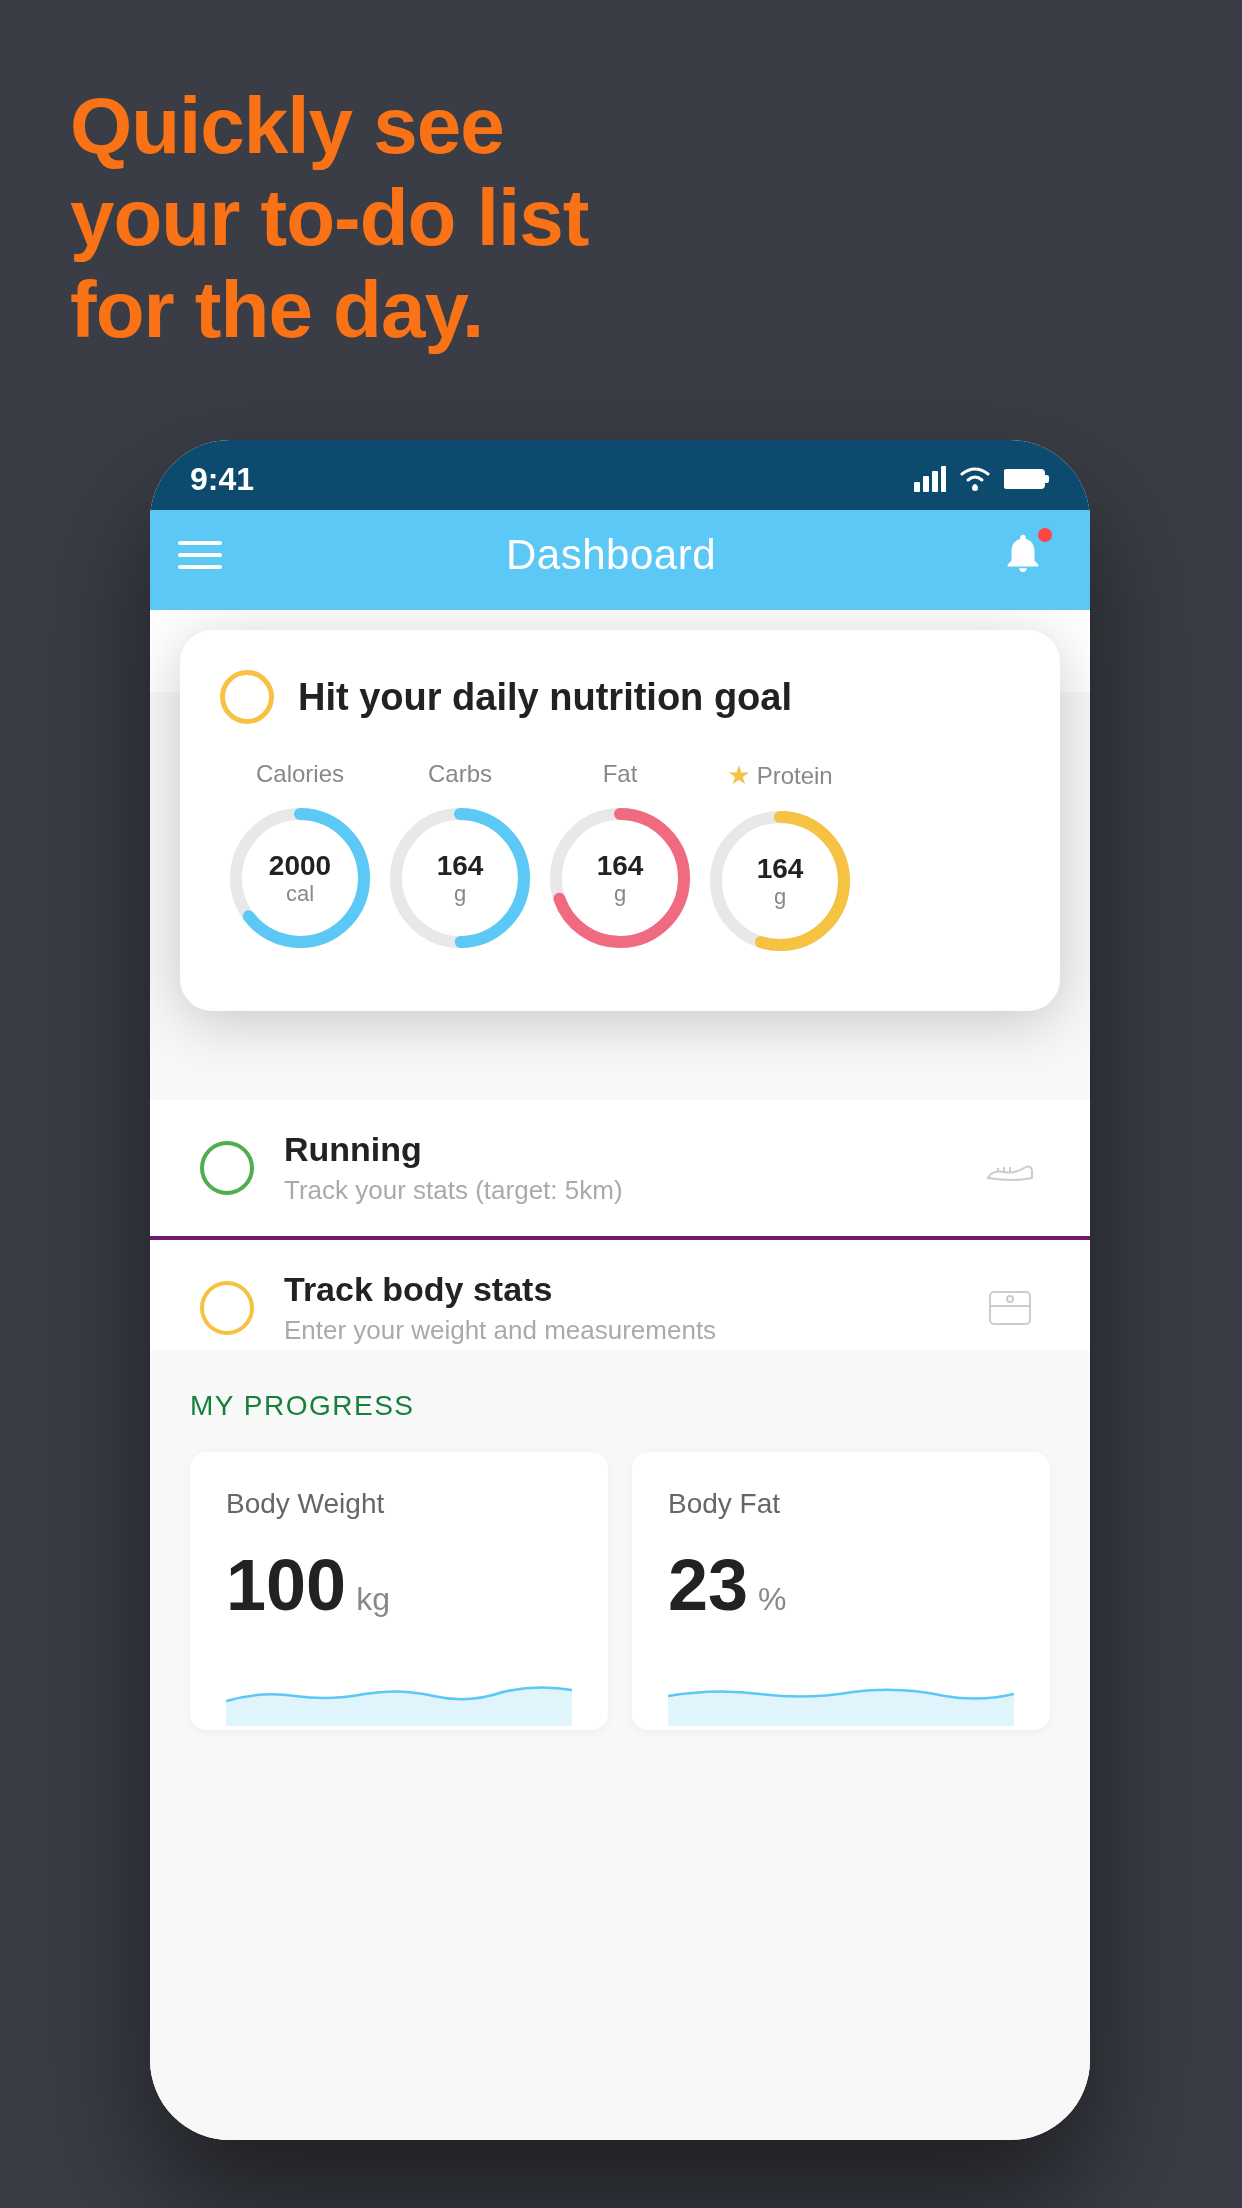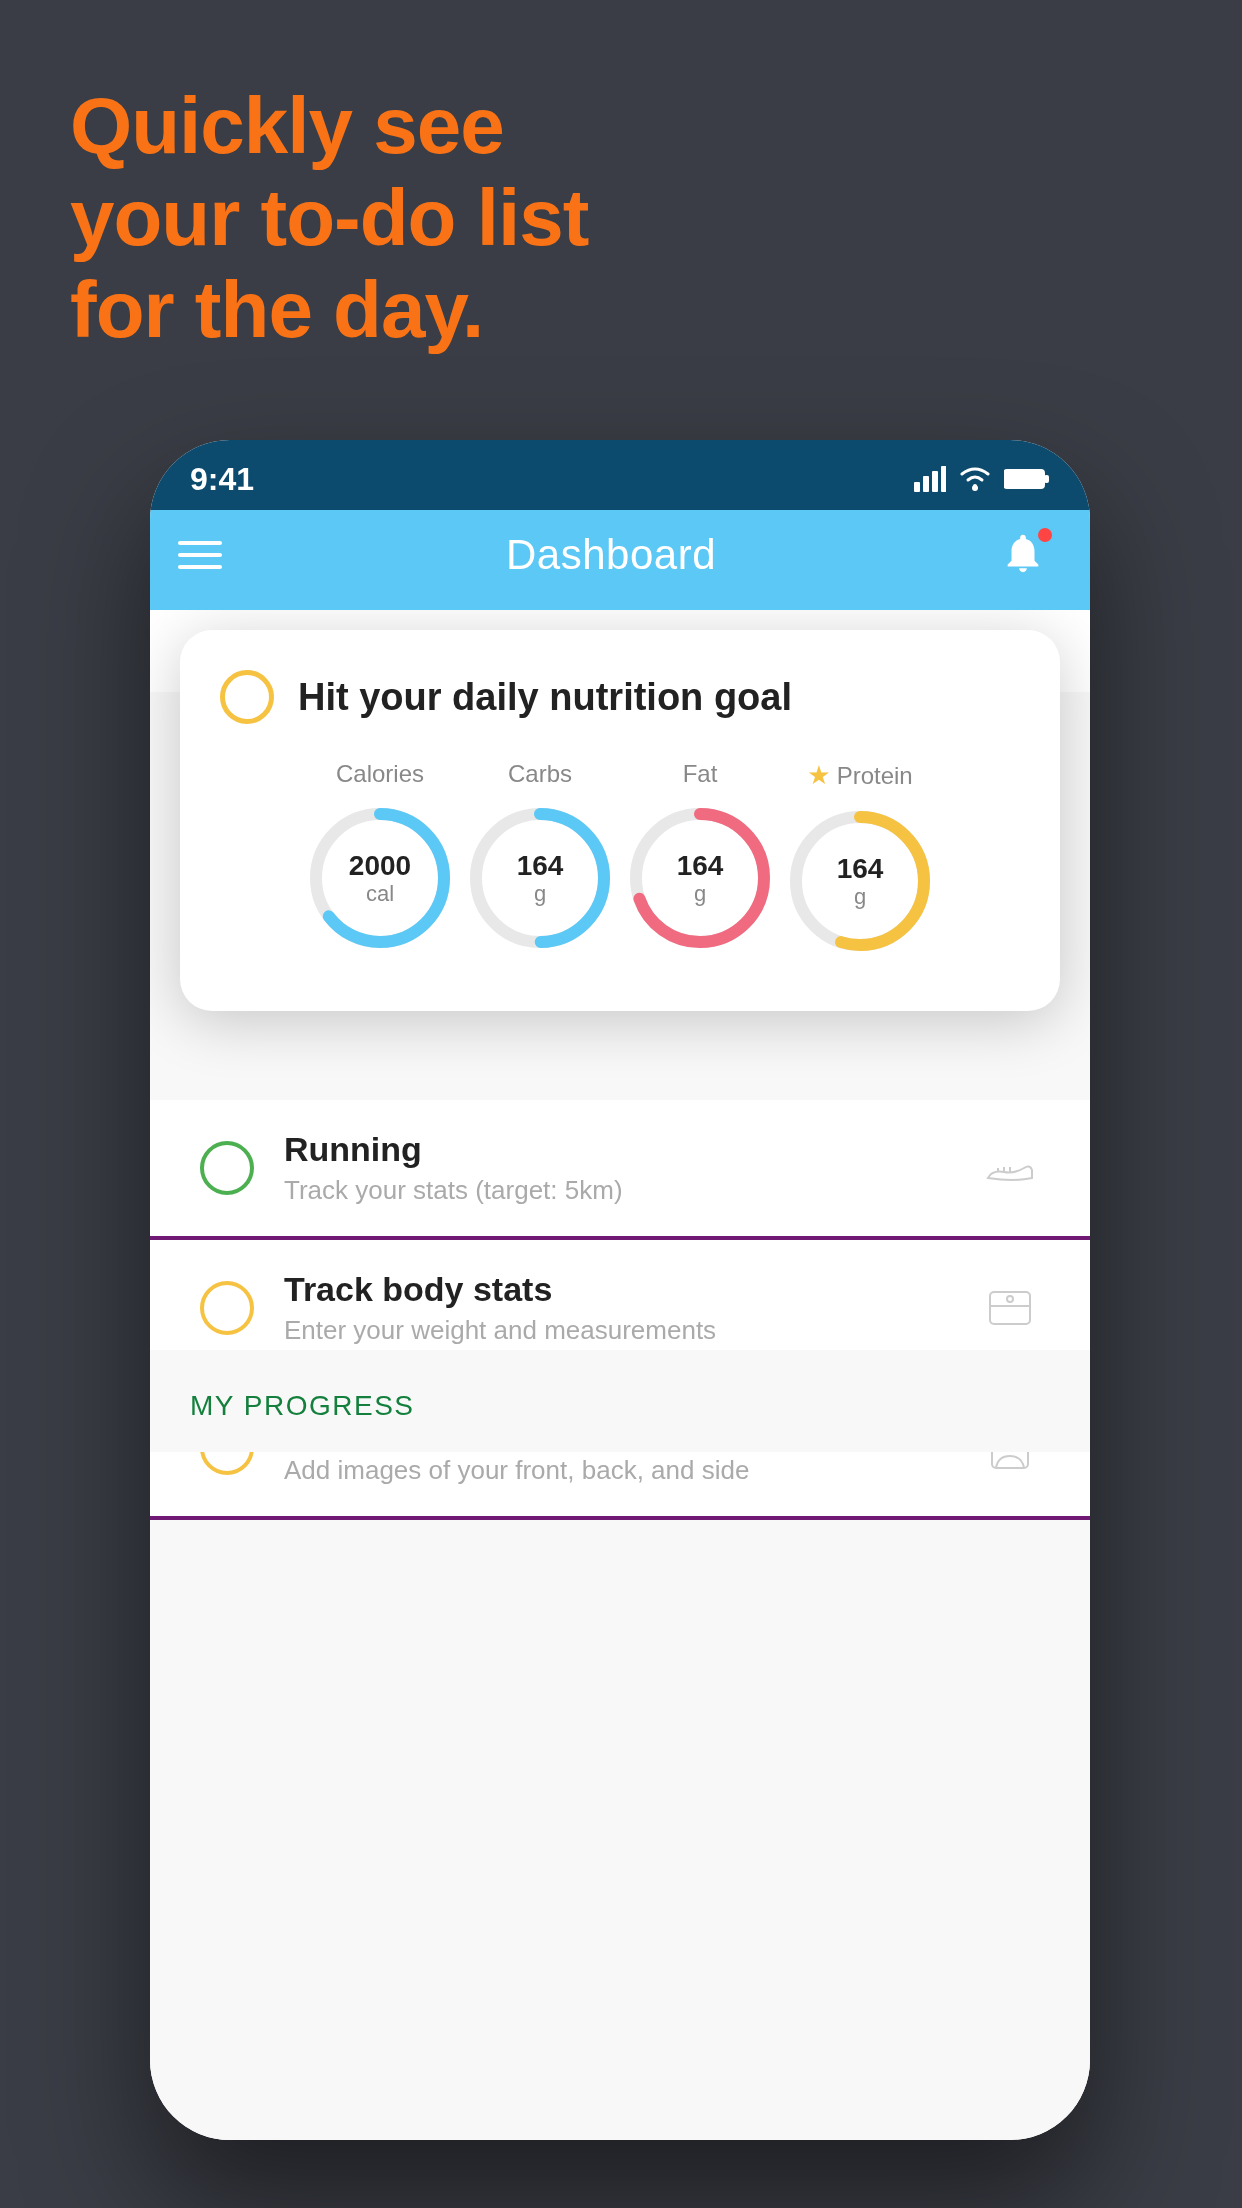--- a/index.html
+++ b/index.html
@@ -172,21 +172,21 @@
 
     .card-title {
       font-size: 38px;
       font-weight: 600;
       color: #222222;
     }
 
     
     .nutrition-row {
       display: flex;
-      justify-content: center;
+      justify-content: flex-start;
       align-items: flex-start;
     }
 
     .nutrition-item {
       display: flex;
       flex-direction: column;
       align-items: center;
       gap: 10px;
     }
 
@@ -529,16 +529,43 @@
             <rect x="8" y="6" width="36" height="40" rx="4" stroke="#cccccc" stroke-width="2" fill="none"></rect>
             <circle cx="26" cy="20" r="8" stroke="#cccccc" stroke-width="2" fill="none"></circle>
             <path d="M12 46 Q14 34 26 34 Q38 34 40 46" stroke="#cccccc" stroke-width="2" fill="none"></path>
           </svg>
         </div>
       </div>
     </div>
 
     <div class="progress-section">
       <div class="progress-header">MY PROGRESS</div>
+      <div class="progress-cards">
+
+        <div class="progress-card">
+          <div class="progress-card-title">Body Weight</div>
+          <div class="progress-value">
+            <span>100</span>
+            <span class="progress-unit">kg</span>
+          </div>
+          <svg class="wave-chart" viewBox="0 0 300 80" preserveAspectRatio="none">
+            <path d="M0 55 Q30 45 60 50 Q90 55 120 48 Q150 42 180 50 Q210 58 240 46 Q270 38 300 44 L300 80 L0 80Z" fill="#e0f4fc" stroke="none"></path>
+            <path d="M0 55 Q30 45 60 50 Q90 55 120 48 Q150 42 180 50 Q210 58 240 46 Q270 38 300 44" fill="none" stroke="#5bc8f5" stroke-width="2.5"></path>
+          </svg>
+        </div>
+
+        <div class="progress-card">
+          <div class="progress-card-title">Body Fat</div>
+          <div class="progress-value">
+            <span>23</span>
+            <span class="progress-unit">%</span>
+          </div>
+          <svg class="wave-chart" viewBox="0 0 300 80" preserveAspectRatio="none">
+            <path d="M0 50 Q40 42 80 48 Q120 54 160 46 Q200 40 240 50 Q270 56 300 48 L300 80 L0 80Z" fill="#e0f4fc" stroke="none"></path>
+            <path d="M0 50 Q40 42 80 48 Q120 54 160 46 Q200 40 240 50 Q270 56 300 48" fill="none" stroke="#5bc8f5" stroke-width="2.5"></path>
+          </svg>
+        </div>
+
+      </div>
     </div>
 
   </div>
 </div>
 
 </body></html>

